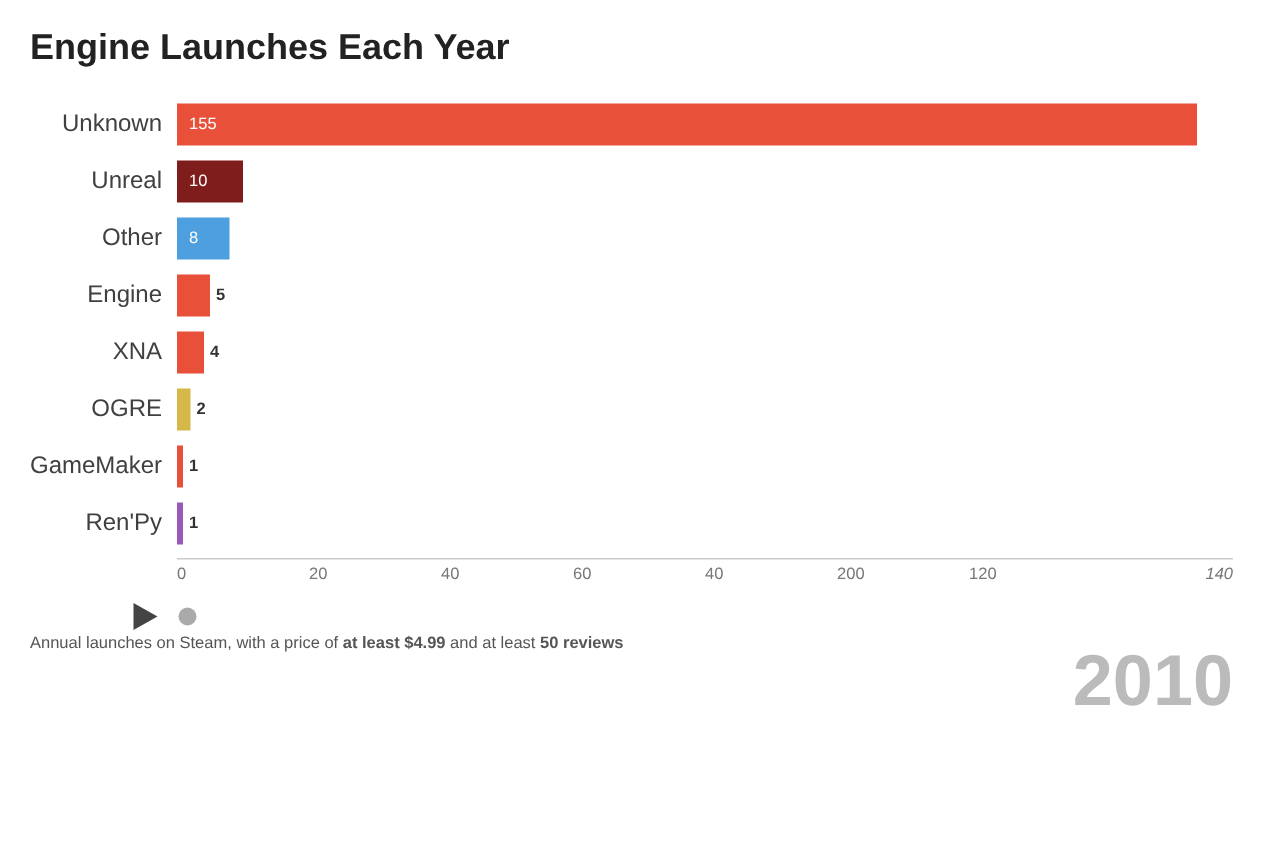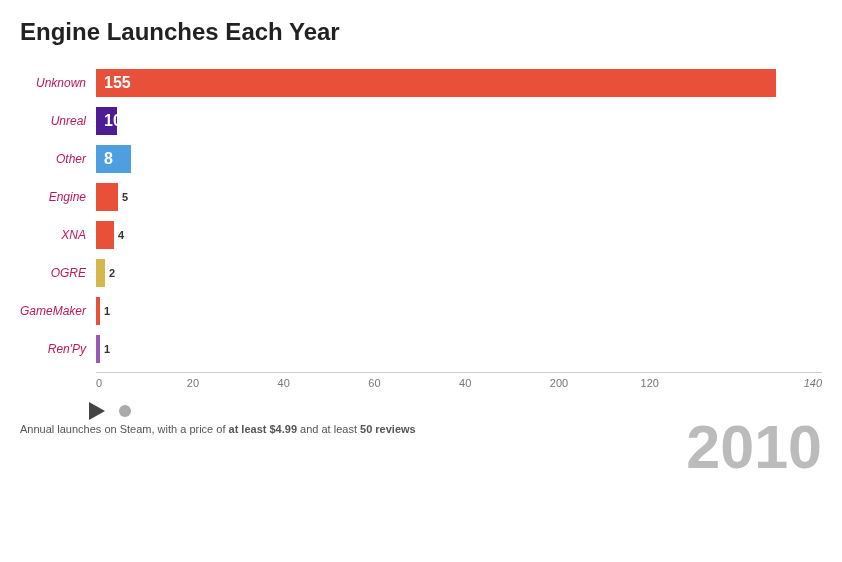--- a/index.html
+++ b/index.html
@@ -30,28 +30,27 @@
       width: 100%;
     }
     .y-labels {
       display: flex;
       flex-direction: column;
       align-items: flex-end;
       margin-right: 6px;
       padding-top: 0;
     }
     .y-label {
-      font-size: 12px;
-      color: #be185d;
+      font-size: 16px;
+      color: #404040;
       height: 38px;
       display: flex;
       align-items: center;
       justify-content: flex-end;
       padding-right: 4px;
-      font-style: italic;
     }
     .bars-and-axes {
       flex: 1;
       position: relative;
       display: flex;
       flex-direction: column;
     }
     .bars-container {
       display: flex;
       flex-direction: column;
@@ -64,22 +63,22 @@
       position: relative;
     }
     .bar {
       height: 28px;
       display: flex;
       align-items: center;
       position: relative;
       min-width: 2px;
     }
     .bar-label {
-      font-size: 16px;
-      font-weight: bold;
+      font-size: 11px;
+      font-weight: normal;
       color: #fff;
       padding-left: 4px;
       white-space: nowrap;
       position: absolute;
       left: 0;
     }
     .bar-label-outside {
       font-size: 11px;
       font-weight: bold;
       color: #333;
@@ -100,21 +99,21 @@
       text-align: left;
     }
     .x-tick:last-child {
       text-align: right;
       font-style: italic;
     }
     .year-label {
       position: absolute;
       right: 20px;
       bottom: 80px;
-      font-size: 61px;
+      font-size: 48px;
       font-weight: bold;
       color: #bbb;
     }
     .footer-controls {
       display: flex;
       align-items: center;
       gap: 10px;
       margin-top: 10px;
       padding-left: 65px;
     }
@@ -169,21 +168,21 @@
       </div>
 
     <div class="bars-and-axes">
       <div class="bars-container" id="bars-container">
           <div class="bar-row">
             <div class="bar" style="width: 680px; background-color: rgb(232, 80, 58);">
               <span class="bar-label" style="left: 4px; color: rgb(255, 255, 255);">155</span>
             </div>
           </div>
           <div class="bar-row">
-            <div class="bar" style="width: 21px; background-color: #4c1d95;">
+            <div class="bar" style="width: 44px; background-color: #7f1d1d;">
               <span class="bar-label" style="left: 4px; color: rgb(255, 255, 255);">10</span>
             </div>
           </div>
           <div class="bar-row">
             <div class="bar" style="width: 35px; background-color: rgb(78, 159, 223);">
               <span class="bar-label" style="left: 4px; color: rgb(255, 255, 255);">8</span>
             </div>
           </div>
           <div class="bar-row">
             <div class="bar" style="width: 22px; background-color: rgb(232, 80, 58);"></div>

